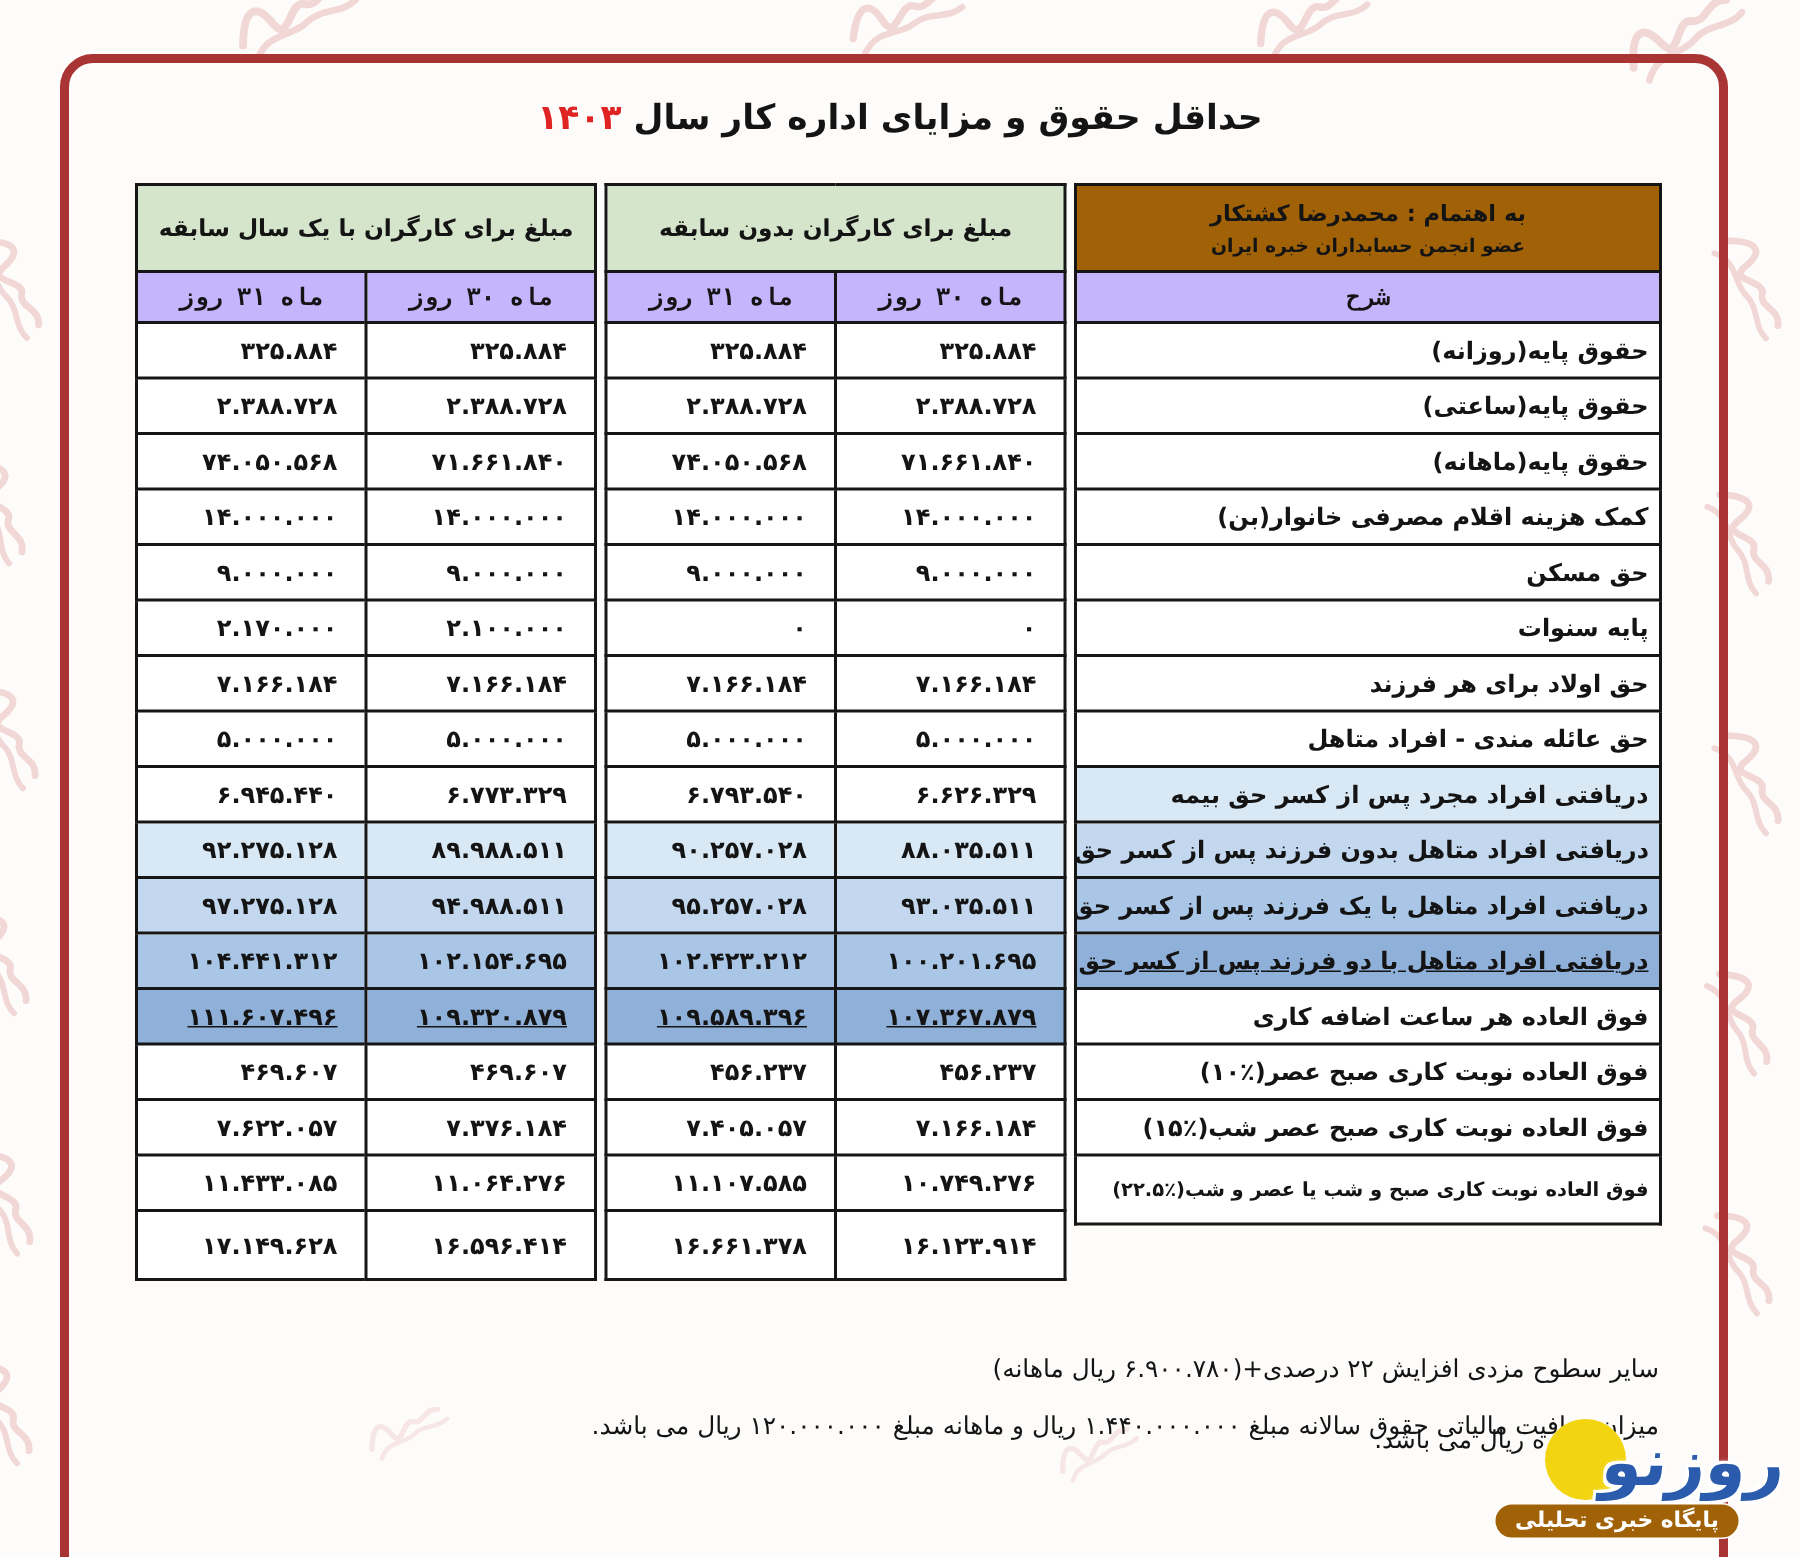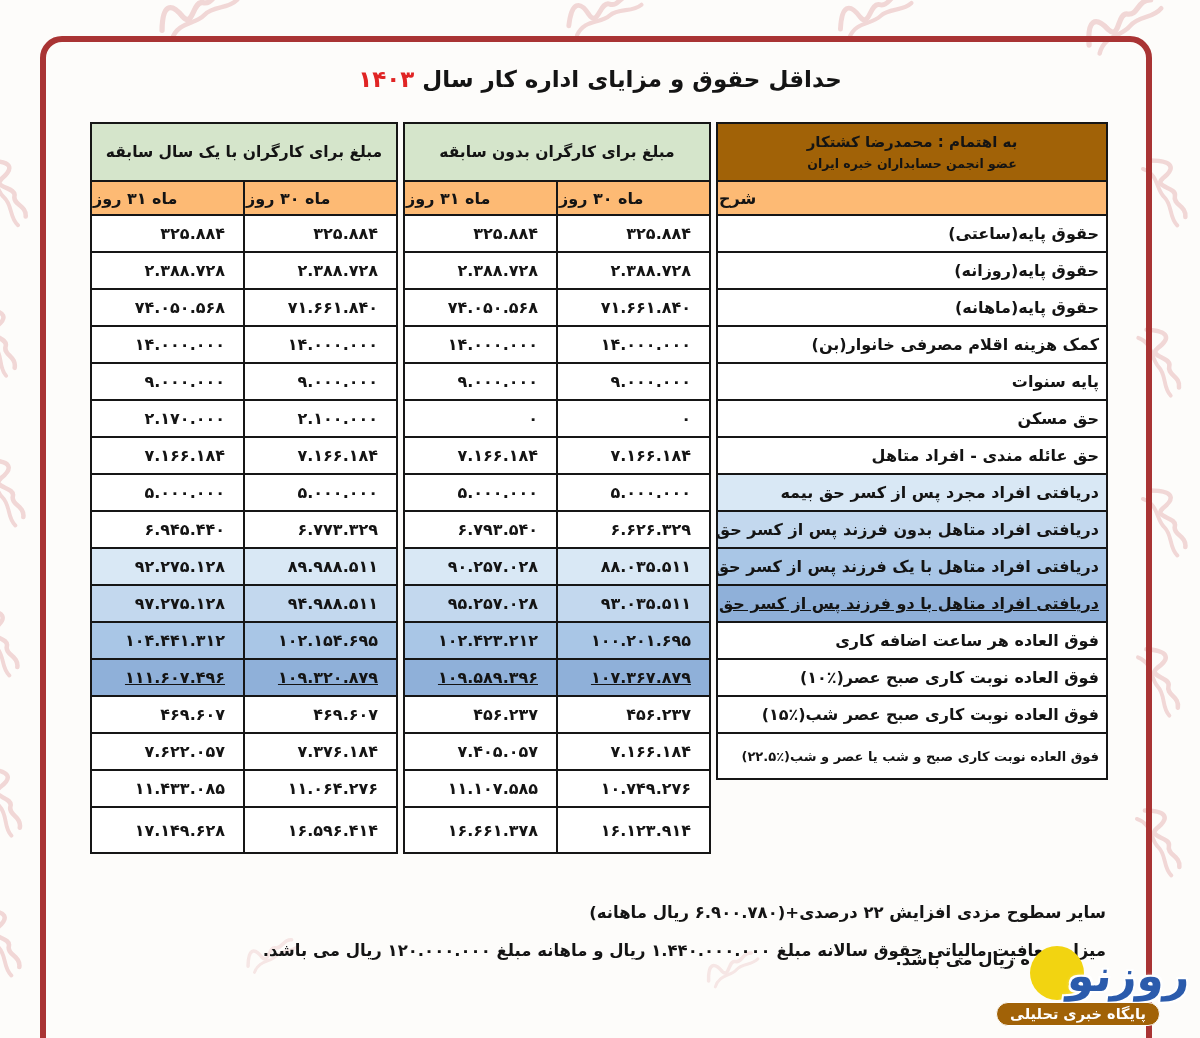--- a/index.html
+++ b/index.html
@@ -53,23 +53,24 @@
     font-size:15px;line-height:1.55;
     padding:2px 4px;
   }
   th.author .l2{font-size:12.5px;}
   th.h1{
     height:58px;background:#d5e5cb;
     vertical-align:middle;
     font-size:15.5px;padding:2px 4px;
   }
   th.h2{
-    height:34px;background:#fdba74;
-    text-align:left;vertical-align:middle;
+    height:34px;background:#c4b5fd;
+    text-align:center;vertical-align:middle;
     font-size:16px;
+    font-family:Liberation Mono, monospace;
   }
   td{height:37px;}
   td.lbl{
     text-align:right;vertical-align:middle;
     font-size:16px;padding:0 7px 0 2px;
     background:#fff;
   }
   td.num{
     text-align:right;vertical-align:middle;
     font-size:16px;padding:0 18px 0 2px;
@@ -78,21 +79,21 @@
   }
   tr.tint1 td{background:#d9e8f5;}
   tr.tint2 td{background:#c3d8ee;}
   tr.tint3 td{background:#a9c6e6;}
   tr.tint4 td{background:#8fb0d9;text-decoration:underline;}
   tr.small-label td{height:46px;}
   tr.small-label td.lbl{font-size:13px;}
   
   .note{
     position:absolute;direction:rtl;
-    font-size:16.5px;font-weight:bold;
+    font-size:16.5px;font-weight:normal;
     white-space:nowrap;
   }
   .note1{right:94px;top:903px;}
   .note2{right:94px;top:941px;}
   .note3{right:170px;top:950px;margin-left:20px;}
   
   .logo{position:absolute;right:8px;top:944px;width:196px;height:94px;}
   .logo .sun{
     position:absolute;left:34px;top:2px;width:54px;height:54px;
     background:#f2d411;border-radius:50%;z-index:1;
@@ -164,43 +165,46 @@
             <div class="l2">عضو انجمن حسابداران خبره ایران</div>
           </th>
         </tr>
         <tr>
           <th class="h2">شرح</th>
         </tr>
       </thead>
       <tbody>
 
           <tr>
+            <td class="lbl">حقوق پایه(روزانه)</td>
+          </tr>
+
+          <tr>
             <td class="lbl">حقوق پایه(ساعتی)</td>
           </tr>
 
           <tr>
-            <td class="lbl">حقوق پایه(روزانه)</td>
-          </tr>
-
-          <tr>
             <td class="lbl">حقوق پایه(ماهانه)</td>
           </tr>
 
           <tr>
             <td class="lbl">کمک هزینه اقلام مصرفی خانوار(بن)</td>
           </tr>
 
           <tr>
+            <td class="lbl">حق مسکن</td>
+          </tr>
+
+          <tr>
             <td class="lbl">پایه سنوات</td>
           </tr>
 
           <tr>
-            <td class="lbl">حق مسکن</td>
-          </tr>
-
+            <td class="lbl">حق اولاد برای هر فرزند</td>
+          </tr>
 
           <tr>
             <td class="lbl">حق عائله مندی - افراد متاهل</td>
           </tr>
 
 
           <tr class="tint1">
             <td class="lbl">دریافتی افراد مجرد پس از کسر حق بیمه</td>
           </tr>
 

